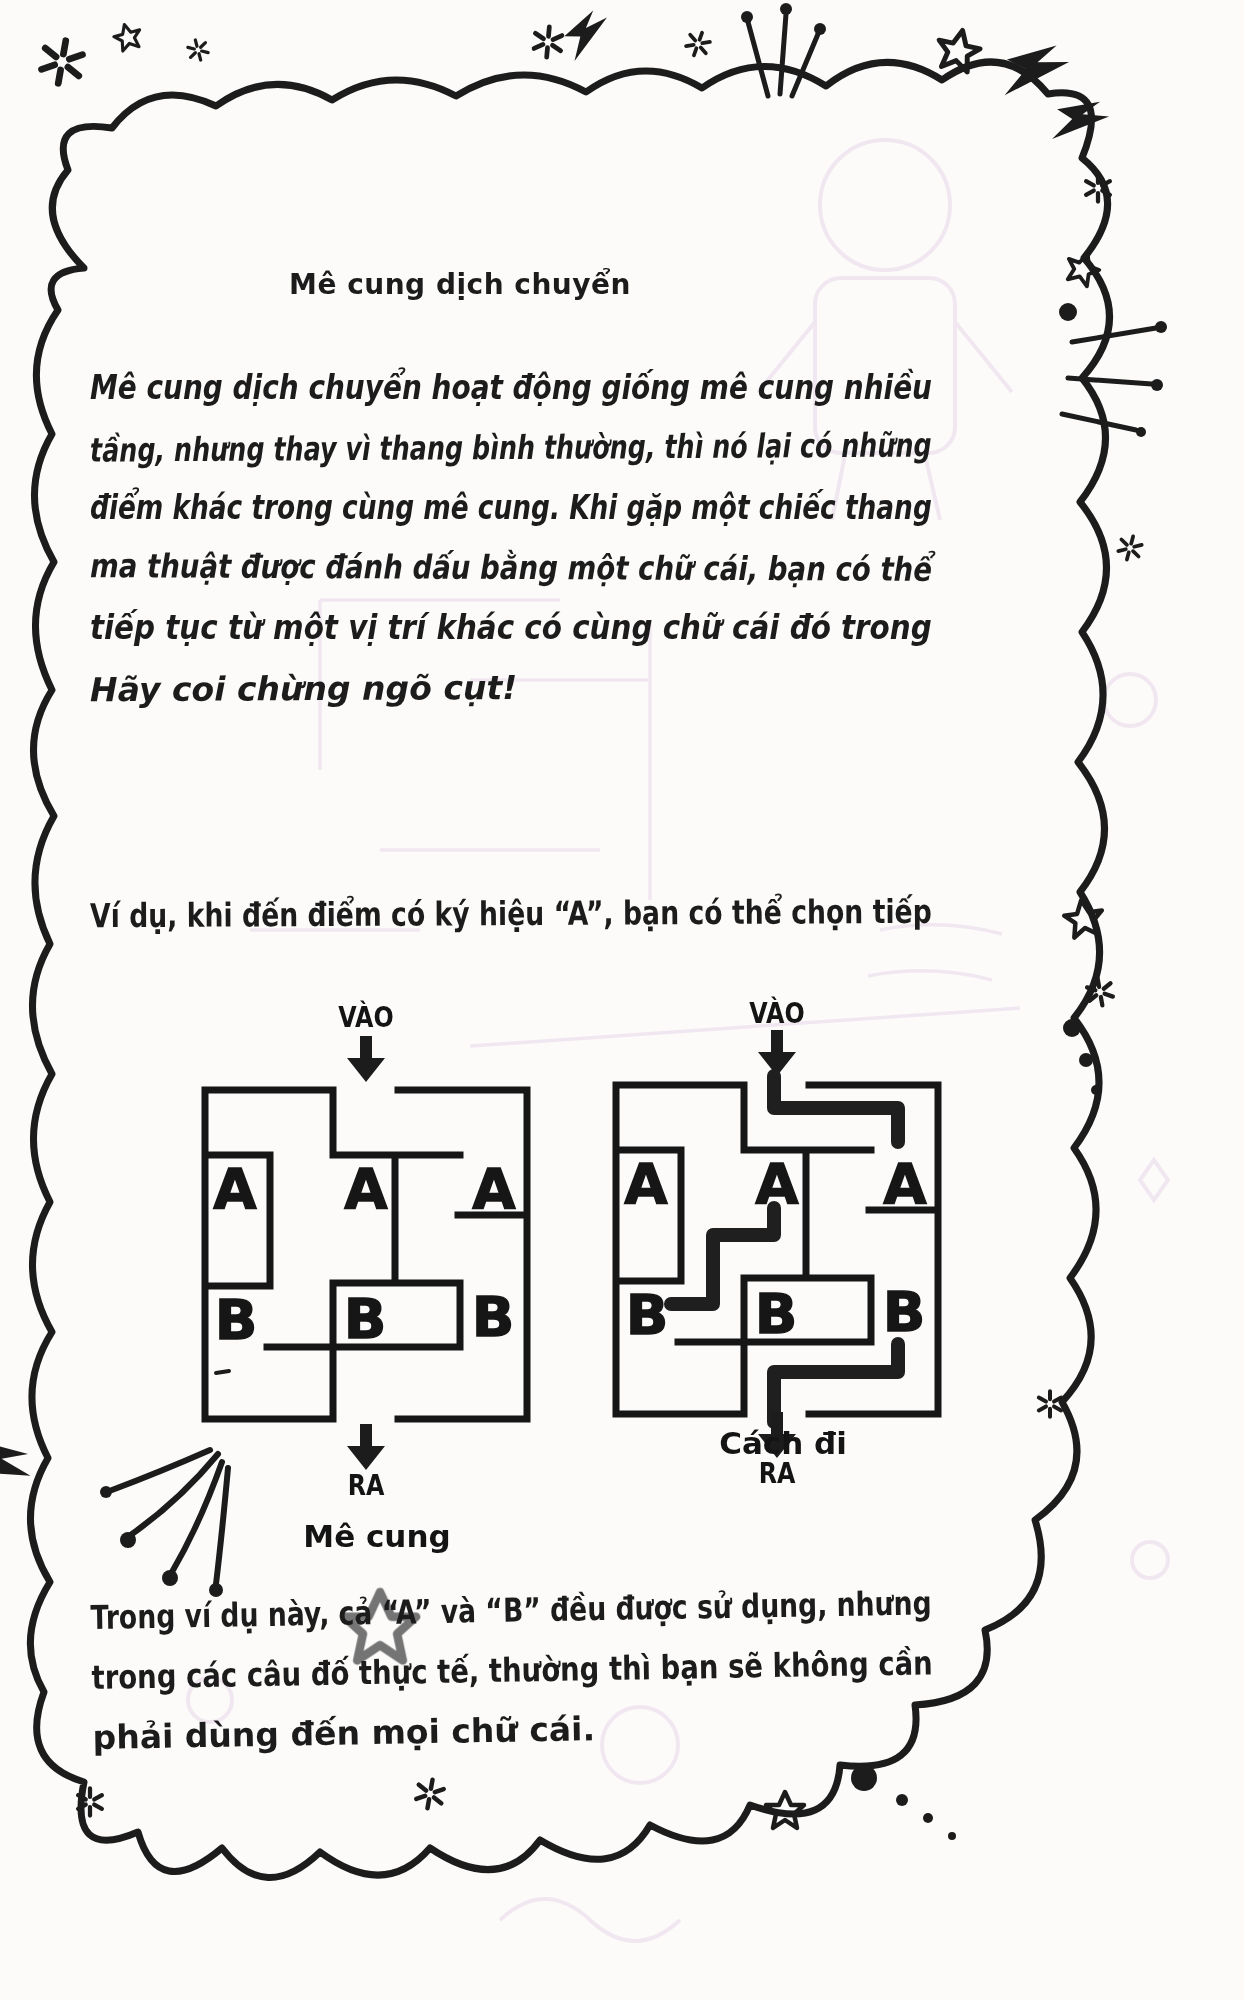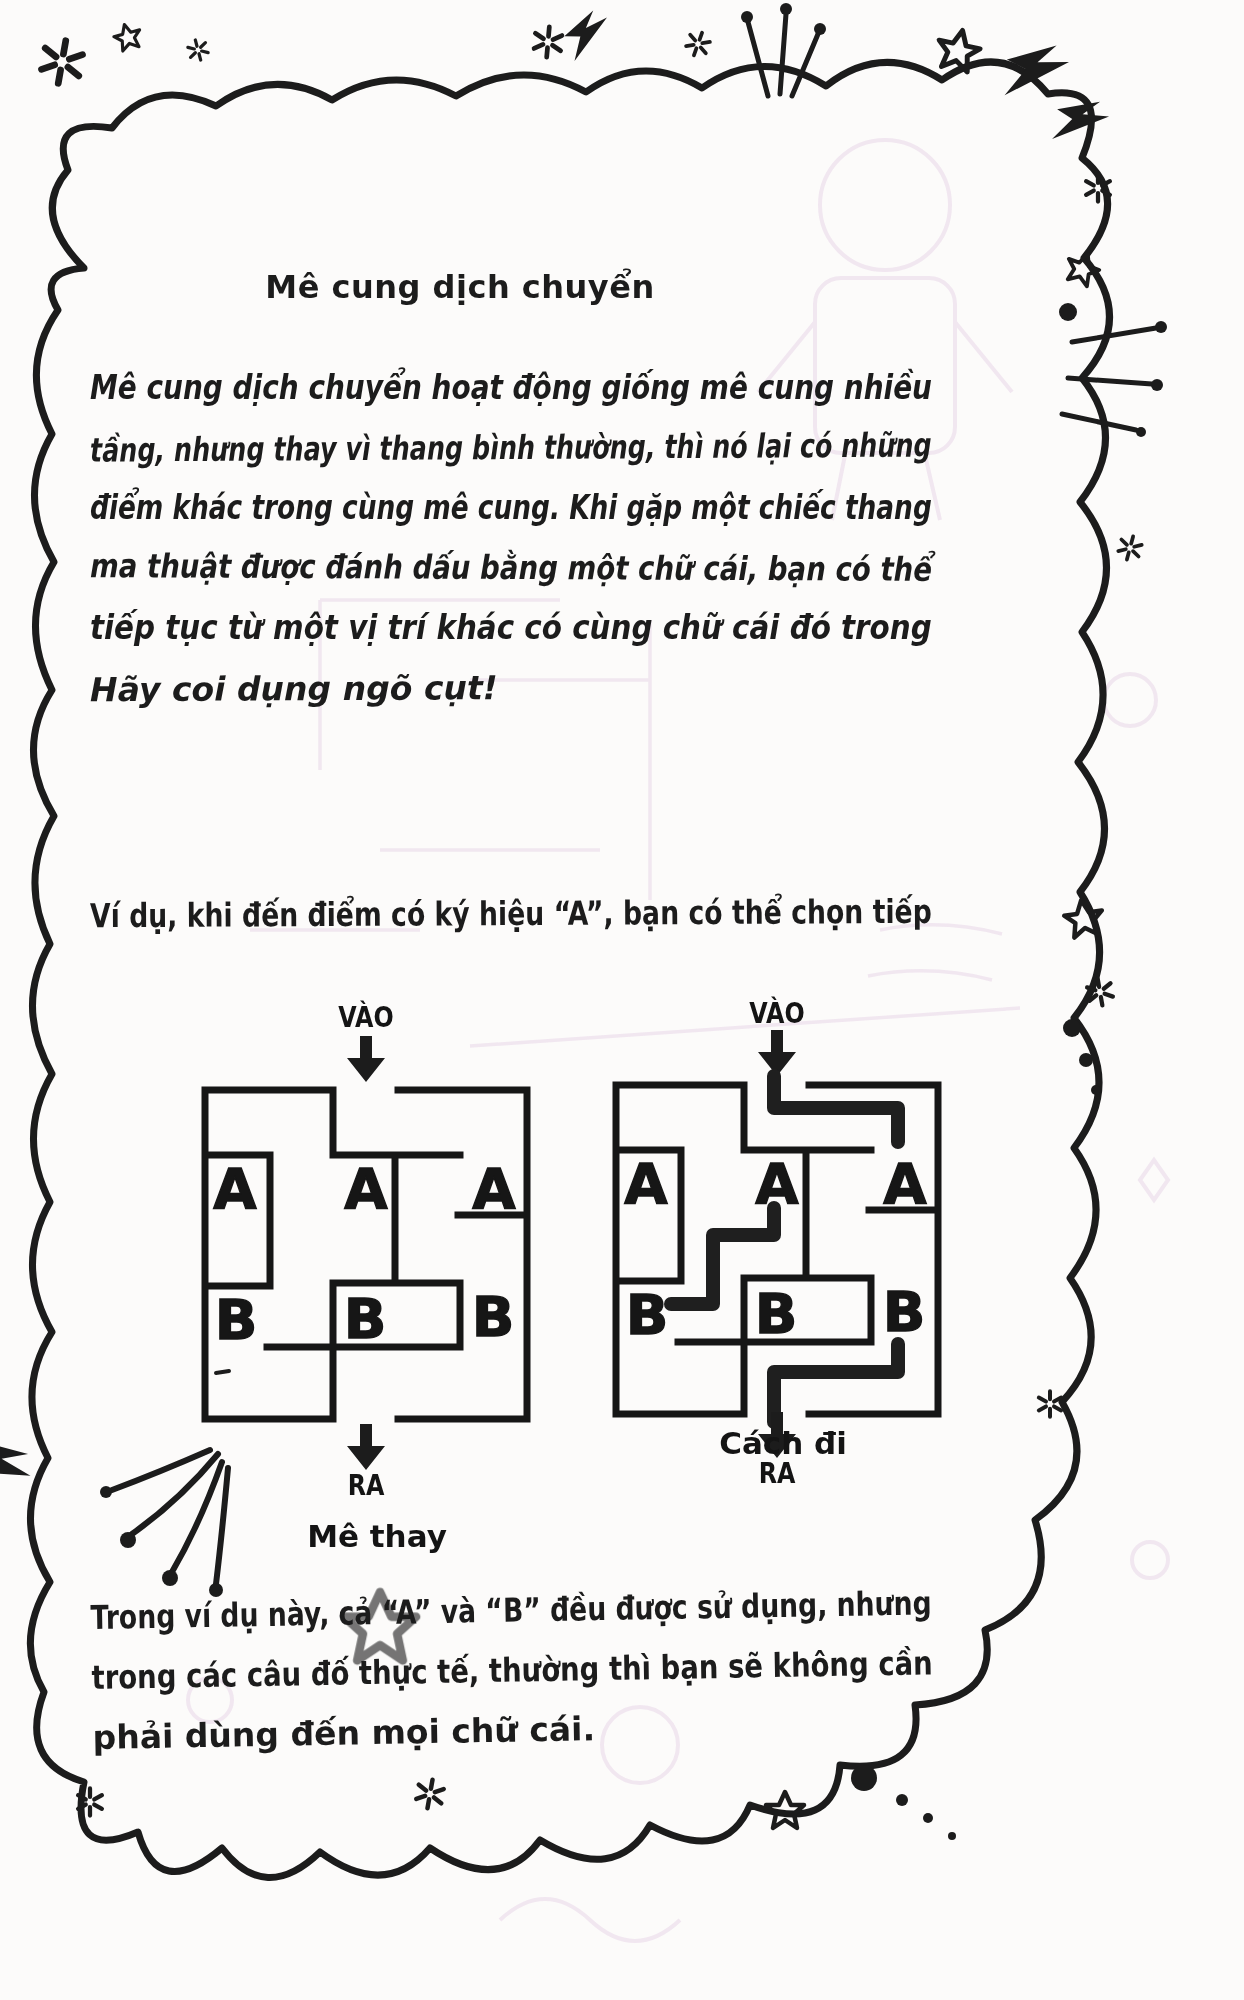--- a/index.html
+++ b/index.html
@@ -5,21 +5,21 @@
   html,body{margin:0;padding:0;background:#e9e6e2;}
   .page{
     position:relative;width:1244px;height:2000px;margin:0 auto;
     background:#fcfbfa;overflow:hidden;
     font-family:"DejaVu Sans",sans-serif;color:#1c1c1c;
   }
   svg{overflow:visible;}
   .decor{position:absolute;left:0;top:0;}
   .title{
     position:absolute;left:80px;top:268px;width:760px;height:50px;
-    text-align:center;font-size:32px;font-weight:bold;margin:0;
+    text-align:center;font-size:28px;font-weight:bold;margin:0;
     letter-spacing:.5px;white-space:nowrap;
   }
   .para{position:absolute;left:90px;width:842px;}
   .p1{top:358px;font-style:italic;}
   .p2{top:884px;}
   .p3{top:1588px;transform:rotate(-1deg);transform-origin:0 0;}
   .bodyline{height:60px;line-height:60px;font-size:33px;font-weight:bold;white-space:nowrap;}
   .bodyline span{display:inline-block;transform-origin:0 50%;white-space:nowrap;}
   .p1 .bodyline:nth-child(2){transform:rotate(-.35deg);}
   .p1 .bodyline:nth-child(4){transform:rotate(.25deg);}
@@ -186,21 +186,21 @@
   </svg>
 
   <h1 class="title"><span>Mê cung dịch chuyển</span></h1>
 
   <div class="para p1">
       <div class="bodyline"><span style="transform: scaleX(0.846936);">Mê cung dịch chuyển hoạt động giống mê cung nhiều</span></div>
       <div class="bodyline"><span style="transform: scaleX(0.769662);">tầng, nhưng thay vì thang bình thường, thì nó lại có những</span></div>
       <div class="bodyline"><span style="transform: scaleX(0.799405);">điểm khác trong cùng mê cung. Khi gặp một chiếc thang</span></div>
       <div class="bodyline"><span style="transform: scaleX(0.836329);">ma thuật được đánh dấu bằng một chữ cái, bạn có thể</span></div>
       <div class="bodyline"><span style="transform: scaleX(0.890192);">tiếp tục từ một vị trí khác có cùng chữ cái đó trong</span></div>
-      <div class="bodyline"><span>Hãy coi dụng ngõ cụt!</span></div>
+      <div class="bodyline"><span>Hãy coi chừng ngõ cụt!</span></div>
     </div>
   <div class="para p2">
       <div class="bodyline"><span style="transform: scaleX(0.809443);">Ví dụ, khi đến điểm có ký hiệu “A”, bạn có thể chọn tiếp</span></div>
     </div>
   <div class="para p3">
       <div class="bodyline"><span style="transform: scaleX(0.808063);">Trong ví dụ này, cả “A” và “B” đều được sử dụng, nhưng</span></div>
       <div class="bodyline"><span style="transform: scaleX(0.833481);">trong các câu đố thực tế, thường thì bạn sẽ không cần</span></div>
       <div class="bodyline"><span>phải dùng đến mọi chữ cái.</span></div>
     </div>
 
@@ -215,21 +215,21 @@
         <text x="164" y="121" text-anchor="middle" class="mletter">A</text>
         <text x="292" y="121" text-anchor="middle" class="mletter">A</text>
         <text x="34" y="252" text-anchor="middle" class="mletter">B</text>
         <text x="163" y="251" text-anchor="middle" class="mletter">B</text>
         <text x="291" y="249" text-anchor="middle" class="mletter">B</text>
       </svg>
     <svg class="arrow" style="left:346px;top:1424px" width="40" height="46">
       <polygon points="14,0 26,0 26,22 39,22 20,46 1,22 14,22" fill="#1c1c1c"></polygon>
     </svg>
     <div class="lbl vao-ra" style="left:366px;top:1468px">RA</div>
-    <div class="lbl caption" style="left:377px;top:1518px">Mê thay</div>
+    <div class="lbl caption" style="left:377px;top:1518px">Mê cung</div>
   </div>
 
   <div>
     <div class="lbl vao-ra" style="left:777px;top:996px">VÀO</div>
     <svg class="arrow" style="left:757px;top:1030px" width="40" height="46">
       <polygon points="14,0 26,0 26,22 39,22 20,46 1,22 14,22" fill="#1c1c1c"></polygon>
     </svg>
     <svg class="maze" style="left:613px;top:1082px" width="328" height="335" viewBox="0 0 328 335">
         <path d="M161,-6 V26 H285 V60 M161,126 V153 H100 V222 H58 M285,262 V290 H161 V340" class="mpath"></path>
         <path d="M3,3 H131 M196,3 H325 M3,3 V332 M325,3 V332 M3,332 H131 M196,332 H325 M131,3 V68 M131,68 H258 M3,68 H68 M68,68 V199 M3,199 H68 M193,68 V196 M256,128 H325 M131,196 H258 M258,196 V260 M65,260 H258 M131,196 V332" class="mwalls"></path>

